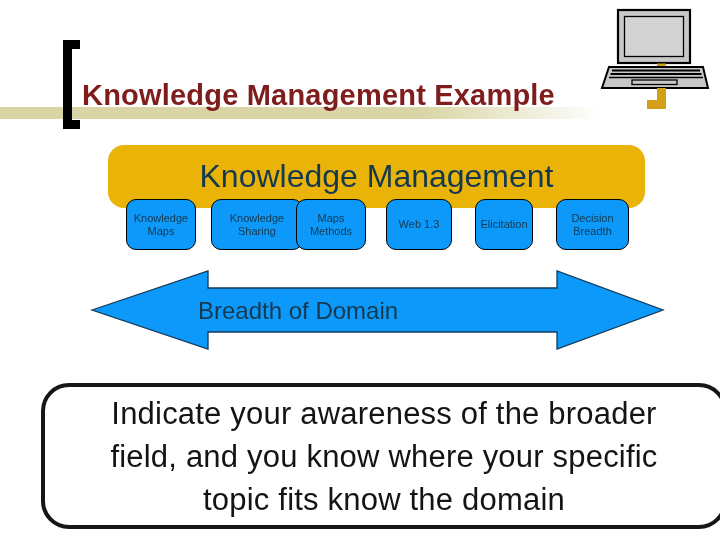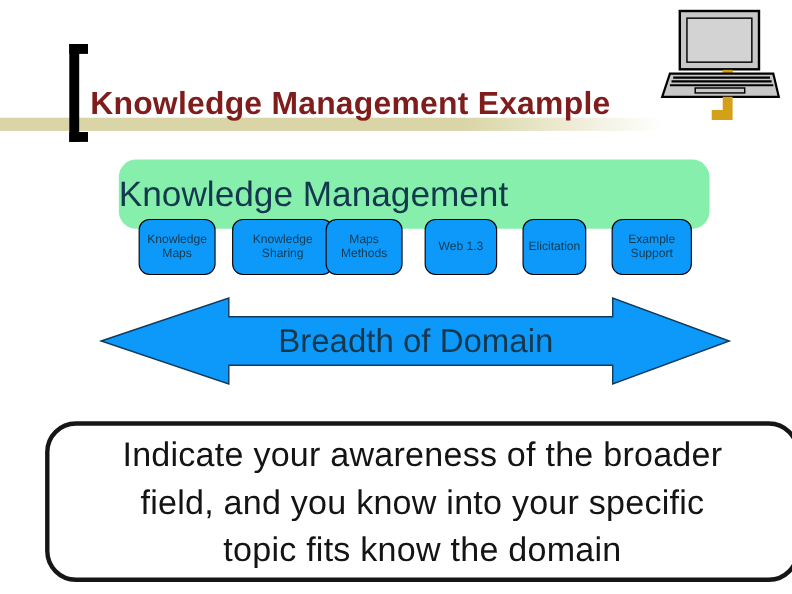--- a/index.html
+++ b/index.html
@@ -20,41 +20,41 @@
   }
   .title{
     position:absolute;left:82px;top:79px;z-index:2;
     font-size:29px;font-weight:bold;color:#7f1d1d;letter-spacing:0.2px;
     white-space:nowrap;
   }
   .laptop{position:absolute;left:596px;top:4px;z-index:1;}
   
   .main-box{
     position:absolute;left:108px;top:145px;width:537px;height:63px;z-index:1;
-    background:#86efac;border-radius:16px;
-    display:flex;align-items:center;justify-content:flex-start;
+    background:#eab308;border-radius:16px;
+    display:flex;align-items:center;justify-content:center;
     font-size:32px;color:#14394f;
   }
   
   .sub-box{
     position:absolute;top:199px;height:51px;z-index:2;box-sizing:border-box;
     background:#0d99fa;border:1.5px solid #000;border-radius:10px;
     display:flex;align-items:center;justify-content:center;text-align:center;
     font-size:11px;line-height:13px;color:#14394f;padding:2px;
   }
   .b1{left:126px;width:70px;}
   .b2{left:211px;width:92px;}
   .b3{left:296px;width:70px;}
   .b4{left:386px;width:66px;}
   .b5{left:475px;width:58px;}
   .b6{left:556px;width:73px;}
   .arrow-svg{position:absolute;left:85px;top:265px;z-index:1;}
   .arrow-label{
     position:absolute;left:198px;top:296px;width:360px;z-index:2;
-    text-align:center;font-size:30px;line-height:30px;color:#14394f;
+    text-align:left;font-size:24px;line-height:30px;color:#14394f;
     white-space:nowrap;
   }
   
   .note-box{
     position:absolute;left:17px;top:383px;width:686px;height:146px;z-index:1;
     box-sizing:border-box;background:#ffffff;
     border:4px solid #161616;border-radius:28px;
     display:flex;flex-direction:column;align-items:center;justify-content:center;
     font-size:31px;line-height:43px;color:#141414;letter-spacing:0.2px;
     text-align:center;
@@ -98,27 +98,27 @@
   <div class="sub-box b3">
     <span>Maps Methods</span>
   </div>
   <div class="sub-box b4">
     <span>Web 1.3</span>
   </div>
   <div class="sub-box b5">
     <span>Elicitation</span>
   </div>
   <div class="sub-box b6">
-    <span>Example Support</span>
+    <span>Decision Breadth</span>
   </div>
 
   <svg class="arrow-svg" width="585" height="95" viewBox="0 0 585 95">
     <polygon points="7,45 123,6 123,23 472,23 472,6 578,45 472,84 472,67 123,67 123,84" fill="#0d99fa" stroke="#123a5a" stroke-width="1.3"></polygon>
   </svg>
   <div class="arrow-label">Breadth of Domain</div>
 
   <div class="note-box">
     <div class="note-line">Indicate your awareness of the broader</div>
-    <div class="note-line">field, and you know into your specific</div>
+    <div class="note-line">field, and you know where your specific</div>
     <div class="note-line">topic fits know the domain</div>
   </div>
 
 </div>
 
 </body></html>

